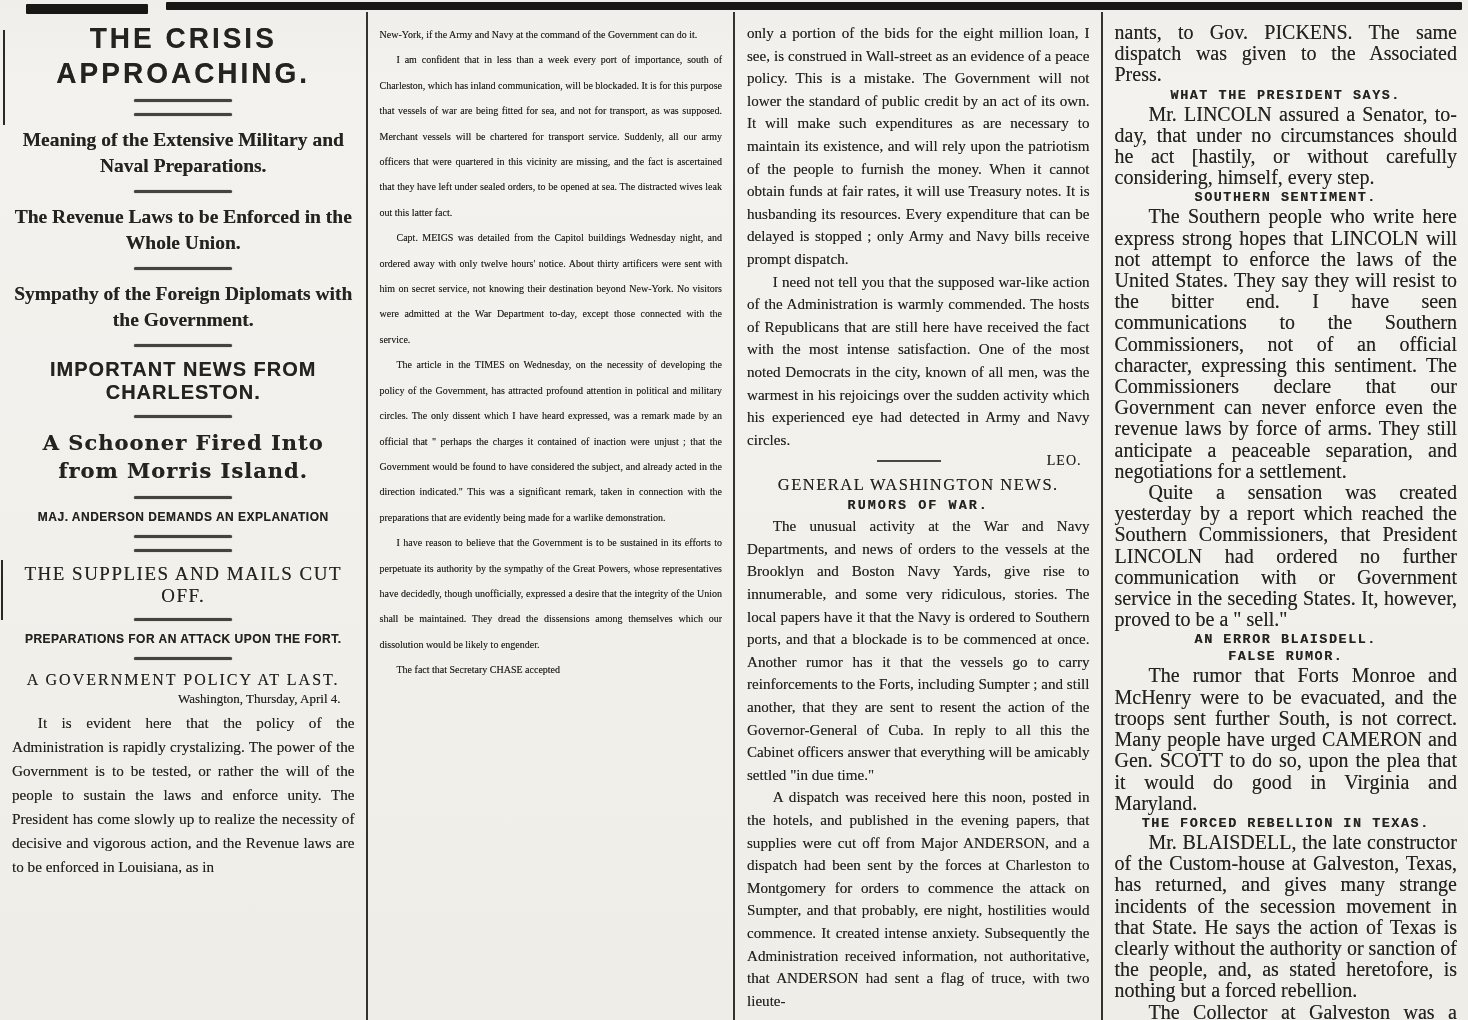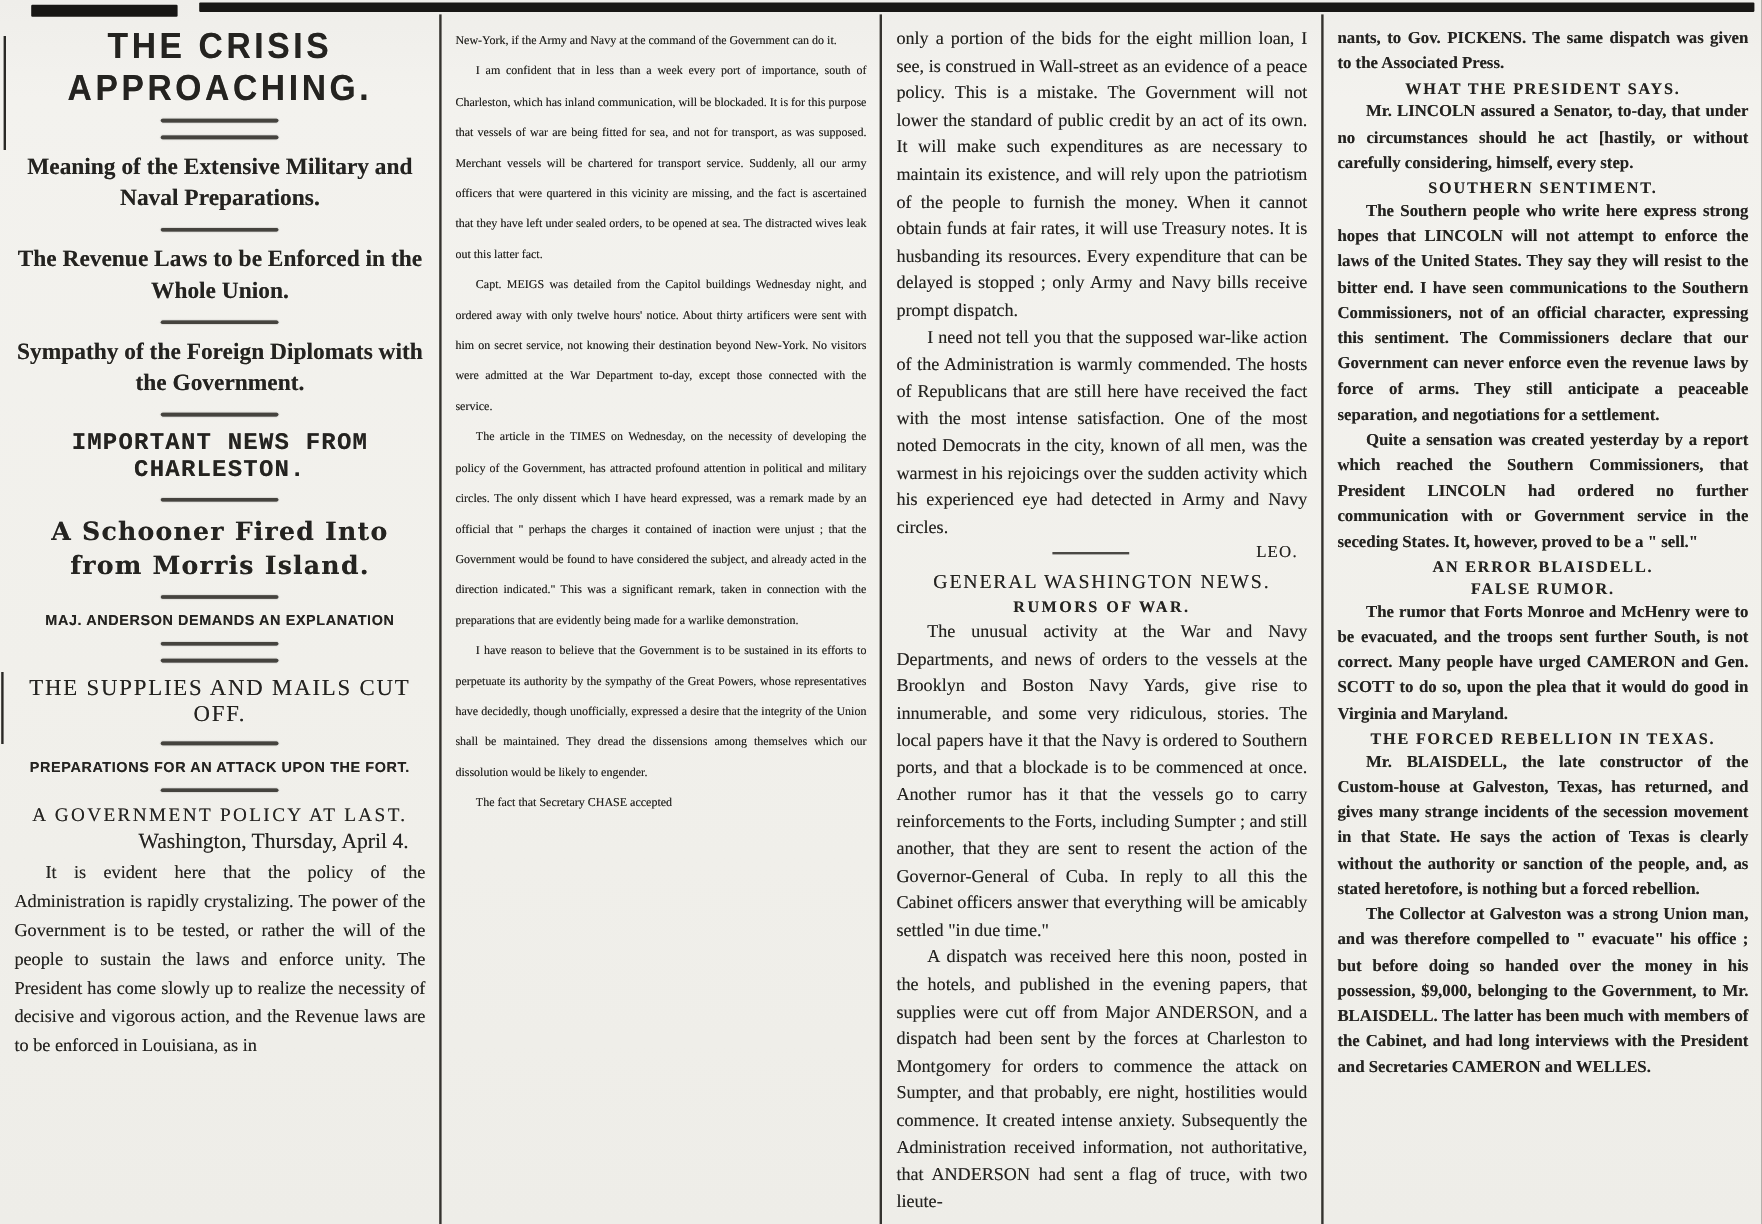--- a/index.html
+++ b/index.html
@@ -28,41 +28,41 @@
   .col{flex:1 1 0;padding:10px 11px 16px 12px;overflow:hidden;}
   .col + .col{border-left:2px solid #35332f;}
   .page{border-right:3px solid #403e39;}
 
   
   .c1{text-align:center;padding-top:12px;}
   .hl{margin:0;}
   .hl-main{font-family:"Liberation Sans",sans-serif;font-weight:700;font-size:28px;letter-spacing:3px;transform:scaleY(1.08);}
   .hl-serif{font-family:"Liberation Serif",serif;font-weight:700;font-size:21px;line-height:27px;}
   .hl-serif2{font-family:"Liberation Serif",serif;font-weight:700;font-size:19.5px;line-height:26px;}
-  .hl-got{font-family:Liberation Mono, monospace;font-weight:700;font-size:20px;letter-spacing:1px;}
+  .hl-got{font-family:Liberation Sans, sans-serif;font-weight:700;font-size:20px;letter-spacing:1px;}
   .hl-got-sm{font-family:"Liberation Sans",sans-serif;font-weight:700;font-size:12px;letter-spacing:.5px;}
   .hl-fat{font-family:"DejaVu Serif",serif;font-weight:700;font-size:21px;line-height:28px;letter-spacing:1px;}
   .hl-capser{font-family:"Liberation Serif",serif;font-weight:400;font-size:19px;letter-spacing:1.5px;}
   .rule{width:98px;height:3px;background:#45433e;margin:11px auto;border-radius:2px;
         box-shadow:0 0 1px rgba(40,40,40,.7);}
   .sect-head{font-family:"Liberation Serif",serif;font-size:16px;letter-spacing:2px;margin:4px 0 2px;}
-  .dateline{font-size:18px;text-align:right;padding-right:14px;margin:1px 0 4px;}
+  .dateline{font-size:13px;text-align:right;padding-right:14px;margin:1px 0 4px;}
 
   
   .para{margin:0;text-align:justify;font-size:15.2px;line-height:24px;text-indent:1.7em;}
   .para.cont{text-indent:0;}
   .c1 .para{text-align:justify;}
   .c2 .para{line-height:25.4px;font-size:10px;}
   .c3 .para{line-height:22.6px;font-size:15.1px;}
-  .c4 .para{line-height:21.2px;font-size:14px;font-weight:bold;}
+  .c4 .para{line-height:21.2px;font-size:20px;}
   .sig-row{display:flex;align-items:center;margin:2px 0;}
   .sig-rule{width:64px;height:2px;background:#4a4844;margin:0 auto 0 130px;}
   .signature{font-size:14px;letter-spacing:1px;margin-left:auto;padding-right:8px;}
   .news-head{font-size:16.5px;letter-spacing:1.5px;text-align:center;margin:6px 0 2px;font-weight:400;}
-  .sub-head{font-size:13.5px;font-weight:700;letter-spacing:2px;text-align:center;margin:3px 0 2px;}
+  .sub-head{font-size:13.5px;font-weight:700;letter-spacing:2px;text-align:center;margin:3px 0 2px;font-family:Liberation Mono, monospace;}
   .c4 .sub-head{margin:2px 0 1px;letter-spacing:1.5px;}
 </style>
 </head>
 <body>
 
 <div class="page">
 
   <div class="topbar seg1"></div>
   <div class="topbar seg2"></div>
   <div class="edge-frag f1"></div>

